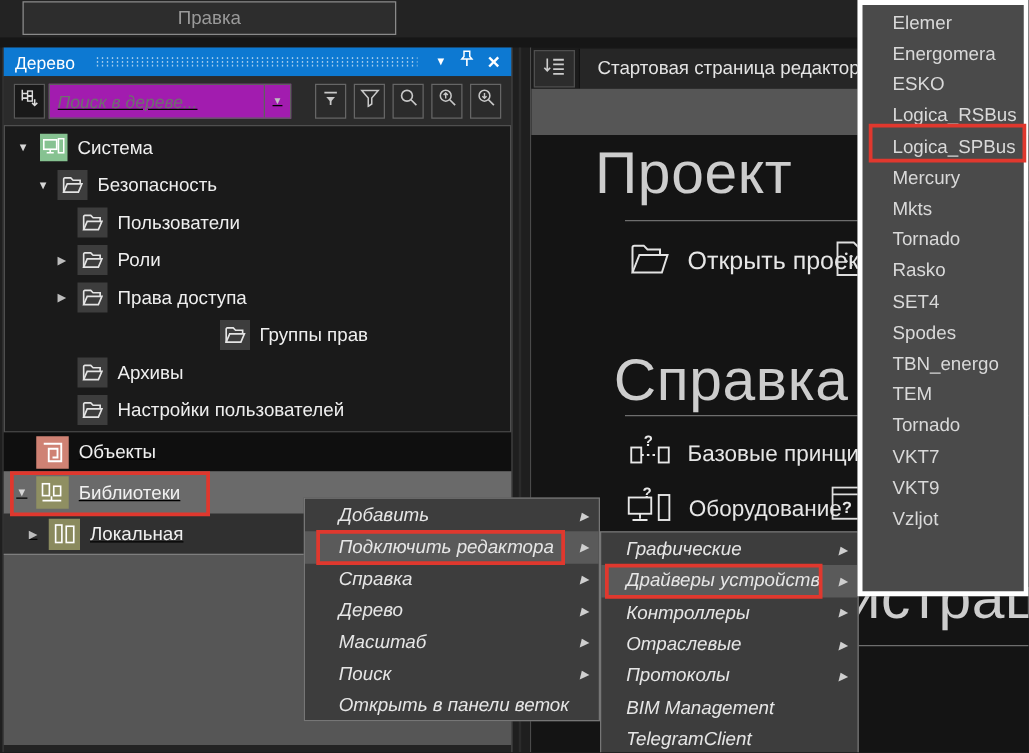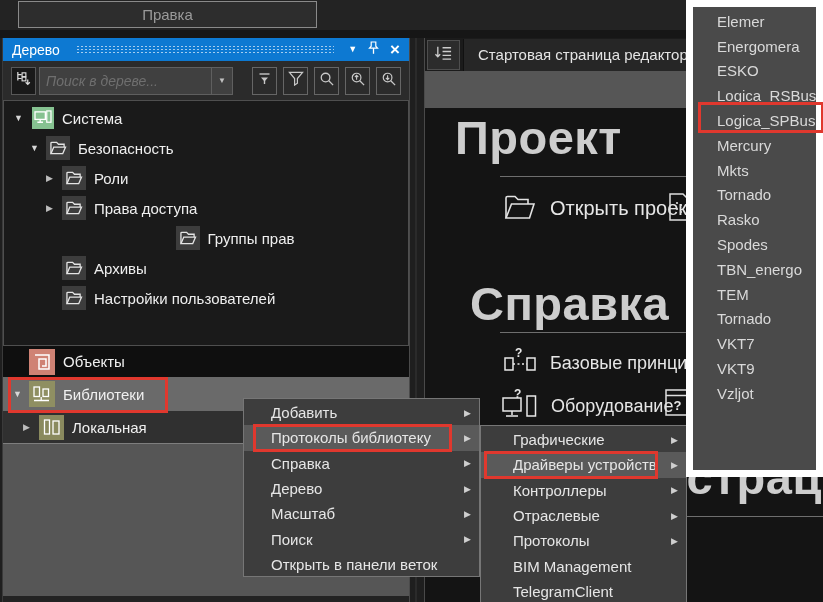--- a/index.html
+++ b/index.html
@@ -20,57 +20,57 @@
   .drag-dots{flex:1;height:9px;margin:0 14px 0 16px;
     background-image:radial-gradient(circle,rgba(215,233,248,.75) .8px,transparent .9px);background-size:4px 3px;}
   .tb-ic{color:#fff;margin-right:11px;cursor:default;line-height:23px;}
   .tb-chev{font-size:9px;}
   .tb-close{font-size:17px;font-weight:bold;margin-right:9px;}
   .toolbar{position:absolute;left:0;top:23px;width:100%;height:39px;background:#2b2b2b;display:flex;align-items:center;}
   .tool-btn{width:25px;height:28px;border:1px solid #666;box-sizing:border-box;background:#2b2b2b;
     display:flex;align-items:center;justify-content:center;margin-left:6px;}
   .tool-btn.first{margin-left:8px;background:#191919;border-color:#585858;}
   .tool-btn.gap{margin-left:19px;}
-  .search-wrap{margin-left:3px;width:194px;height:28px;background:#404040;border:1px solid #5f5f5f;
-    box-sizing:border-box;display:flex;align-items:stretch;}
+  .search-wrap{margin-left:3px;width:194px;height:28px;background:#a21caf;border:1px solid #5f5f5f;
+    box-sizing:border-box;display:flex;align-items:stretch;text-decoration:underline;}
   .search-wrap input{flex:1;min-width:0;background:transparent;border:none;outline:none;color:#cfcfcf;
     font-size:14px;font-style:italic;padding:0 6px;font-family:"Liberation Sans",sans-serif;}
   .search-wrap input::placeholder{color:#6f6f6f;}
   .search-dd{width:20px;border-left:1px solid #5f5f5f;display:flex;align-items:center;justify-content:center;
     color:#c0c0c0;font-size:8px;}
   .tree-box{position:absolute;left:0;top:62px;width:100%;height:246px;background:#1a1a1a;
     border:1px solid #4f4f4f;box-sizing:border-box;padding-top:2px;overflow:hidden;}
   .tree-row{height:30px;display:flex;align-items:center;color:#efefef;font-size:15px;white-space:nowrap;}
   .expander{width:16px;font-size:9px;color:#d6d6d6;text-align:left;flex:none;}
   .expander.small{font-size:9px;color:#bdbdbd;}
   .node-icon{width:24px;height:24px;flex:none;display:flex;align-items:center;justify-content:center;
     background:#3d3d3d;margin-right:8px;}
   .node-icon.sys{background:#86c291;width:22px;height:22px;margin-left:2px;}
-  .tree-sections{position:absolute;left:0;top:308px;width:100%;}
+  .tree-sections{position:absolute;left:0;top:308px;width:100%;text-decoration:underline;}
   .sec-row{display:flex;align-items:center;color:#f0f0f0;font-size:15px;white-space:nowrap;box-sizing:border-box;}
   .sec-objects{height:31px;background:#0f0f0f;}
   .sec-libraries{height:34px;background:#6a6a6a;}
   .sec-local{height:32px;background:#303030;}
   .sec-icon{width:26px;height:26px;flex:none;display:flex;align-items:center;justify-content:center;margin-right:8px;}
   .ic-objects{background:#cf8274;}
   .ic-libraries{background:#8f8f62;}
   .ic-local{background:#8a8a5e;width:25px;height:25px;}
   .gray-fill{position:absolute;left:0;top:405px;width:100%;height:152px;background:#565656;border-top:1px solid #7e7e7e;}
 
   
   .main-panel{position:absolute;left:424px;top:38px;width:399px;height:564px;background:#141414;overflow:hidden;
     border-left:1px solid #4a4a4a;box-sizing:border-box;z-index:2;}
   .tab-strip{position:absolute;left:0;top:0;width:100%;height:33px;background:#1b1b1b;}
   .tab-list-btn{position:absolute;left:2px;top:2px;width:33px;height:30px;background:#2c2c2c;
     border:1px solid #4e4e4e;box-sizing:border-box;display:flex;align-items:center;justify-content:center;}
   .tab{position:absolute;left:38px;top:1px;width:600px;height:32px;background:#262626;border-left:1px solid #111;
     color:#e4e4e4;font-size:15px;line-height:32px;padding-left:14px;box-sizing:border-box;white-space:nowrap;}
   .gray-band{position:absolute;left:0;top:33px;width:100%;height:37px;background:#565656;}
   .content{position:absolute;left:0;top:70px;width:100%;height:494px;background:#141414;}
-  .h1{position:absolute;font-size:47px;font-weight:700;color:#cdcdcd;white-space:nowrap;letter-spacing:.5px;}
+  .h1{position:absolute;font-size:47px;font-weight:400;color:#cdcdcd;white-space:nowrap;letter-spacing:.5px;margin-left:21px;}
   .hp{left:30px;top:2px;}
   .hh{left:45px;top:168px;}
   .hc{left:232px;top:342px;}
   .rule{position:absolute;height:0;border-top:1px solid #6e6e6e;}
   .r1{left:75px;top:68px;width:324px;}
   .r2{left:75px;top:224px;width:324px;}
   .r3{left:232px;top:408px;width:600px;}
   .link-row{position:absolute;display:flex;align-items:center;color:#e6e6e6;white-space:nowrap;}
   .lr1{left:78px;top:84px;}
   .lr1 .llabel{font-size:20px;margin-left:14px;}
@@ -78,31 +78,31 @@
   .lr3{left:76px;top:280px;}
   .lr2 .llabel,.lr3 .llabel{font-size:18px;margin-left:13px;}
   .float-icon{position:absolute;}
   .doc-ic{left:243px;top:84px;}
   .helpwin-ic{left:240px;top:281px;}
 
   
   .menu{position:absolute;background:#3d3d3d;border:1px solid #767676;box-sizing:border-box;padding-top:1px;}
   .ctx{left:243px;top:398px;width:237px;height:179px;z-index:10;}
   .sub{left:480px;top:425px;width:207px;height:182px;z-index:11;}
-  .menu-row{position:relative;height:25.3px;display:flex;align-items:center;color:#e6e6e6;font-size:15px;white-space:nowrap;}
+  .menu-row{position:relative;height:25.3px;display:flex;align-items:center;color:#e6e6e6;font-size:15px;white-space:nowrap;font-style:italic;}
   .ctx .menu-row{padding-left:27px;}
-  .sub .menu-row{padding-left:32px;}
+  .sub .menu-row{padding-left:20px;}
   .menu-row.hovered{background:#5a5a5a;}
   .menu-arrow{position:absolute;right:8px;font-size:9px;color:#cfcfcf;}
   .hl-inline{position:absolute;top:-1px;bottom:-1px;border:3px solid #e0382e;pointer-events:none;}
   .ctx .hl-inline{left:9px;right:27px;}
   .sub .hl-inline{left:3px;right:28px;}
 
   .driver-menu{position:absolute;left:686px;top:0;width:137px;height:477px;background:#4a4a4a;
-    border:7px solid #ffffff;box-sizing:border-box;padding-top:2px;z-index:12;}
+    border:4px solid #ffffff;box-sizing:border-box;padding-top:2px;z-index:12;}
   .drv-row{position:relative;height:24.8px;display:flex;align-items:center;padding-left:24px;
     color:#d9d9d9;font-size:15px;white-space:nowrap;}
   .drv-hl{position:absolute;left:5px;top:95px;width:126px;height:31px;border:3px solid #e0382e;
     box-sizing:border-box;pointer-events:none;}
 
   .hl-lib{position:absolute;left:8px;top:377px;width:160px;height:36px;border:3px solid #e0382e;
     box-sizing:border-box;z-index:4;pointer-events:none;}
   .gap-line{position:absolute;left:415px;top:38px;width:2px;height:564px;background:#2b2b2b;}
 </style>
 </head>
@@ -247,20 +247,30 @@
           <span class="expander">▼</span>
           <span class="node-icon">
             <svg width="18" height="16" viewBox="0 0 19 17">
               <path d="M2 14.5V3.5Q2 2.5 3 2.5h5l2 2h6v3" fill="none" stroke="#e4e4e4" stroke-width="1.4"></path>
               <path d="M2 14.5l3-7h12.5l-3 7z" fill="none" stroke="#e4e4e4" stroke-width="1.4"></path>
             </svg>
           </span>
           <span class="node-label">Безопасность</span>
         </div>
         <div class="tree-row" style="padding-left: 42px;">
+          <span class="expander"></span>
+          <span class="node-icon">
+            <svg width="18" height="16" viewBox="0 0 19 17">
+              <path d="M2 14.5V3.5Q2 2.5 3 2.5h5l2 2h6v3" fill="none" stroke="#e4e4e4" stroke-width="1.4"></path>
+              <path d="M2 14.5l3-7h12.5l-3 7z" fill="none" stroke="#e4e4e4" stroke-width="1.4"></path>
+            </svg>
+          </span>
+          <span class="node-label">Пользователи</span>
+        </div>
+        <div class="tree-row" style="padding-left: 42px;">
           <span class="expander small">▶</span>
           <span class="node-icon">
             <svg width="18" height="16" viewBox="0 0 19 17">
               <path d="M2 14.5V3.5Q2 2.5 3 2.5h5l2 2h6v3" fill="none" stroke="#e4e4e4" stroke-width="1.4"></path>
               <path d="M2 14.5l3-7h12.5l-3 7z" fill="none" stroke="#e4e4e4" stroke-width="1.4"></path>
             </svg>
           </span>
           <span class="node-label">Роли</span>
         </div>
         <div class="tree-row" style="padding-left: 42px;">
@@ -340,21 +350,21 @@
   </div>
 
   <div class="hl-lib"></div>
 
   <div class="menu ctx">
       <div class="menu-row">
         <span class="menu-label">Добавить</span>
         <span class="menu-arrow">▶</span>
       </div>
       <div class="menu-row hovered">
-        <span class="menu-label">Протоколы библиотеку</span>
+        <span class="menu-label">Подключить редактора</span>
         <span class="menu-arrow">▶</span>
         <div class="hl-inline"></div>
       </div>
       <div class="menu-row">
         <span class="menu-label">Справка</span>
         <span class="menu-arrow">▶</span>
       </div>
       <div class="menu-row">
         <span class="menu-label">Дерево</span>
         <span class="menu-arrow">▶</span>
@@ -422,20 +432,23 @@
       <div class="drv-row">
         <span class="drv-label">Mkts</span>
       </div>
       <div class="drv-row">
         <span class="drv-label">Tornado</span>
       </div>
       <div class="drv-row">
         <span class="drv-label">Rasko</span>
       </div>
       <div class="drv-row">
+        <span class="drv-label">SET4</span>
+      </div>
+      <div class="drv-row">
         <span class="drv-label">Spodes</span>
       </div>
       <div class="drv-row">
         <span class="drv-label">TBN_energo</span>
       </div>
       <div class="drv-row">
         <span class="drv-label">TEM</span>
       </div>
       <div class="drv-row">
         <span class="drv-label">Tornado</span>

